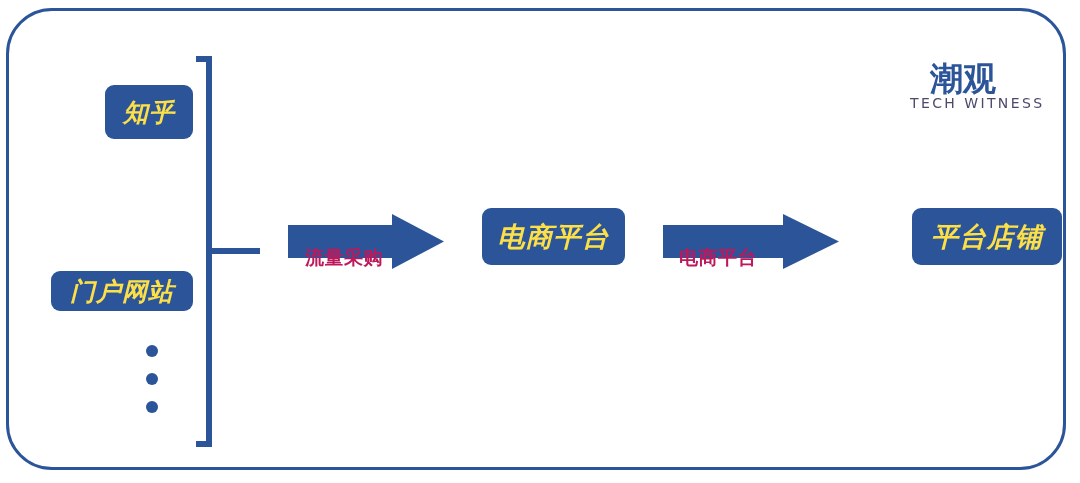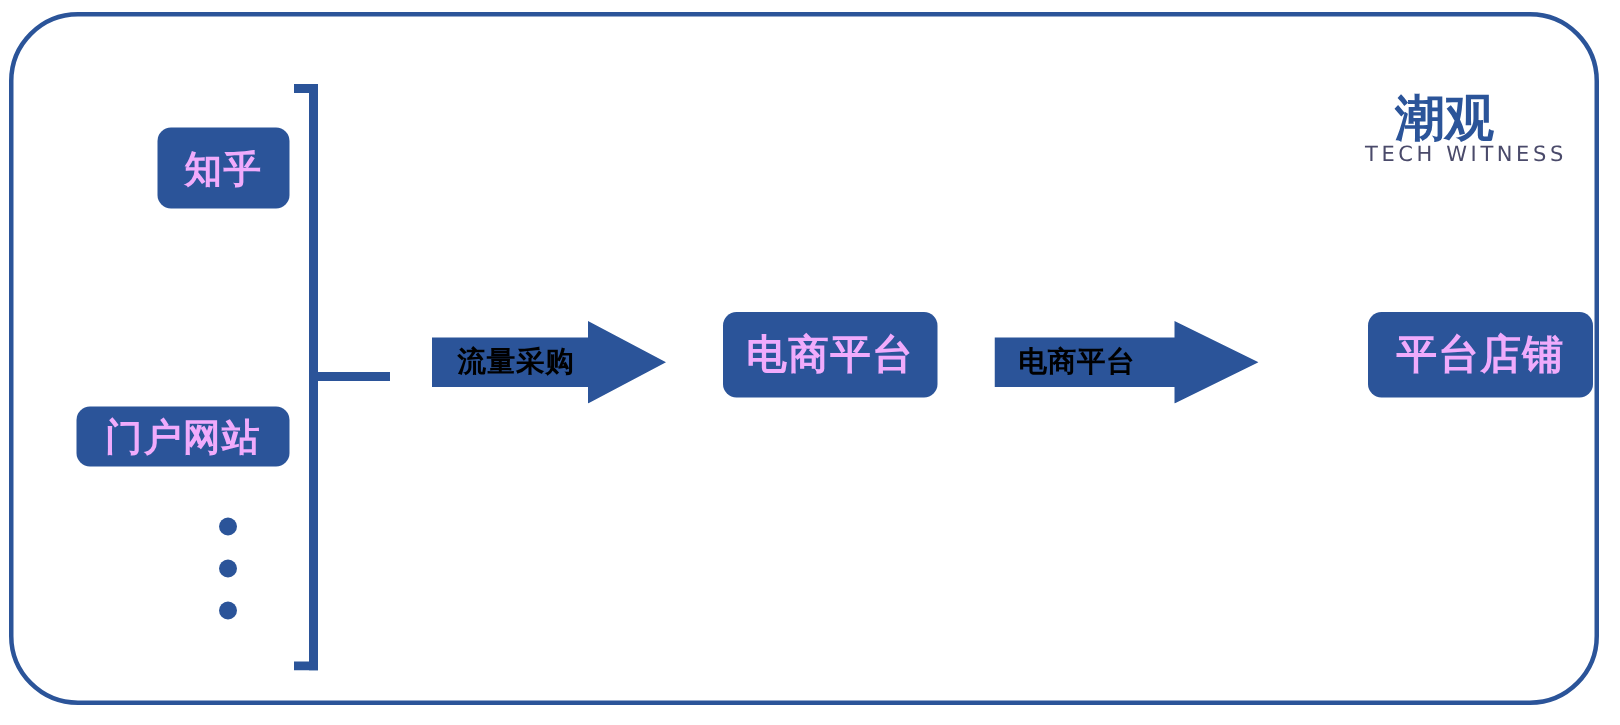--- a/index.html
+++ b/index.html
@@ -33,28 +33,29 @@
     border-radius: 46px;
     background: transparent;
   }
 
   
   .node-box {
     position: absolute;
     box-sizing: border-box;
     background: #2b5499;
     border-radius: 9px;
-    color: #f0abfc;
+    color: #fde047;
     display: flex;
     align-items: center;
     justify-content: center;
     font-weight: bold;
     letter-spacing: 1px;
     line-height: 1;
     white-space: nowrap;
+    font-style: italic;
   }
 
   
   #box-zhihu {
     left: 105px; top: 85px; width: 88px; height: 54px;
     font-size: 25px;
   }
   #box-weibo {
     left: 105px; top: 178px; width: 88px; height: 55px;
     font-size: 25px;
@@ -109,25 +110,25 @@
 
   
   .flow-arrow {
     position: absolute;
   }
   .flow-arrow svg {
     display: block;
   }
   .flow-arrow .arrow-label {
     position: absolute;
-    top: 0;
+    top: 16px;
     height: 100%;
     display: flex;
     align-items: center;
-    color: #000000;
+    color: #be185d;
     font-weight: bold;
     white-space: nowrap;
     line-height: 1;
   }
 
   #arrow-1 { left: 288px; top: 214px; width: 156px; height: 55px; }
   #arrow-1 .arrow-label { left: 17px; font-size: 19px; letter-spacing: 0.5px; }
 
   #arrow-2 { left: 663px; top: 214px; width: 176px; height: 55px; }
   #arrow-2 .arrow-label { left: 16px; font-size: 19px; letter-spacing: 0.5px; }

